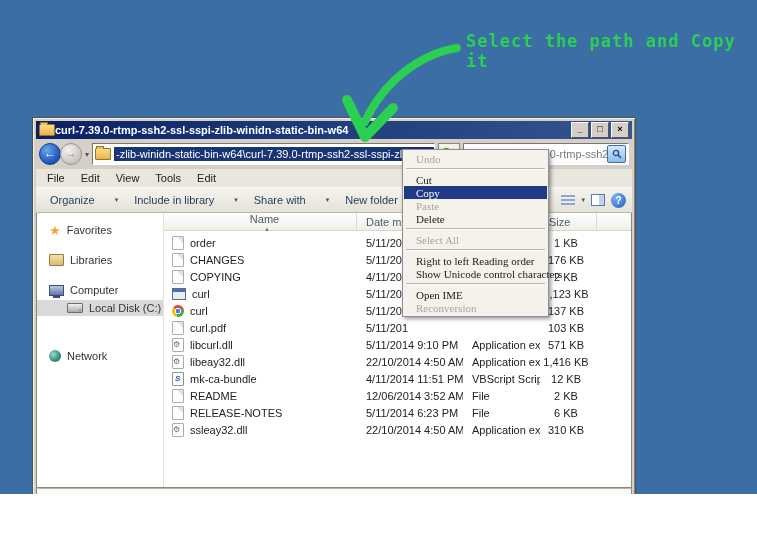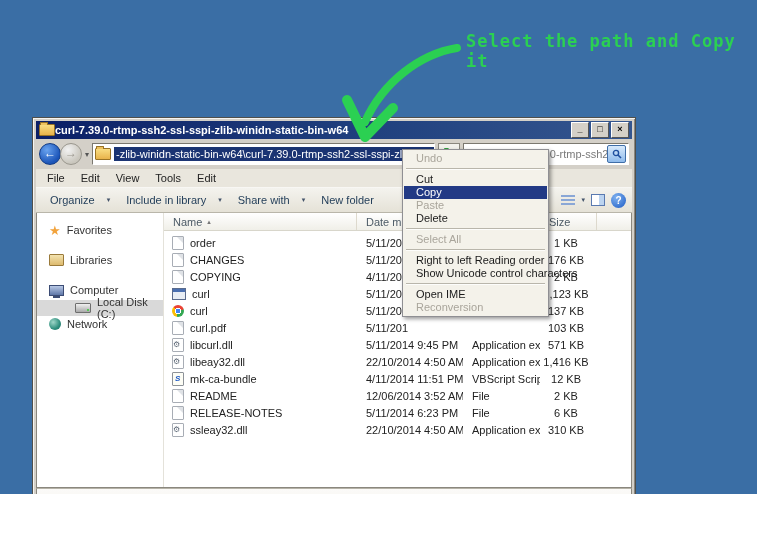--- a/index.html
+++ b/index.html
@@ -36,40 +36,40 @@
               display:flex;align-items:center;padding:0 2px;overflow:hidden;}
   .search-text{flex:1;color:#7a7a7a;font-size:11px;white-space:nowrap;overflow:hidden;}
   .search-btn{width:17px;height:16px;border:1px solid #3f6ea8;border-radius:2px;
               background:linear-gradient(#d8eafc,#8fbbec);display:flex;align-items:center;justify-content:center;}
 
   
   .menubar{height:18px;display:flex;align-items:center;gap:2px;background:#e9e6dd;padding:0 4px;}
   .mb-item{padding:1px 7px;}
   .toolbar{height:24px;display:flex;align-items:center;background:linear-gradient(#f4f3ee,#e5e2d7);
            border-top:1px solid #f8f7f4;border-bottom:1px solid #b9b6aa;padding:0 6px;}
-  .tb-item{display:flex;align-items:center;gap:12px;padding:2px 8px;color:#1f3b57;}
+  .tb-item{display:flex;align-items:center;gap:20px;padding:2px 8px;color:#1f3b57;}
   .chev{font-size:7px;color:#44546a;}
   .tb-right{margin-left:auto;display:flex;align-items:center;gap:6px;}
   .icon-views{width:14px;height:11px;background:repeating-linear-gradient(#8aa7d6 0 2px,transparent 2px 4px);}
   .icon-preview{width:14px;height:12px;border:1px solid #5a7ab0;background:linear-gradient(90deg,#fff 55%,#bcd4f0 55%);box-sizing:border-box;}
   .icon-help{width:15px;height:15px;border-radius:50%;background:radial-gradient(circle at 35% 30%,#7fb2f0,#1d5bc4);
              color:#fff;font-size:10px;font-weight:bold;text-align:center;line-height:15px;}
 
   
   .content{position:relative;height:275px;display:flex;background:#fff;border:1px solid #8a877e;border-top:none;box-sizing:border-box;}
   .sidebar{width:126px;background:#fff;padding-top:9px;box-sizing:border-box;}
   .side-item{display:flex;align-items:center;gap:6px;height:16px;padding-left:12px;margin-bottom:14px;color:#333;}
-  .side-item.sub{margin-top:-12px;padding-left:38px;margin-bottom:0;}
+  .side-item.sub{margin-top:-12px;padding-left:30px;margin-bottom:32px;}
   .side-item.selected{background:#d9d9d9;}
   .vdiv{width:1px;background:#e4e2da;}
   .list{flex:1;display:flex;flex-direction:column;overflow:hidden;}
   .hdr{display:flex;height:17px;background:linear-gradient(#ffffff,#f0efe8);border-bottom:1px solid #d8d6cb;
        color:#4c5a66;align-items:center;}
   .hcell{border-right:1px solid #ddd9cd;height:100%;display:flex;align-items:center;padding-left:9px;box-sizing:border-box;}
-  .col-name{width:193px;}.col-date{width:106px;}.col-type{width:77px;}
+  .col-name{width:193px;flex-direction:column;}.col-date{width:106px;}.col-type{width:77px;}
   .col-size{width:57px;justify-content:flex-start;}
   .col-extra{flex:1;border-right:none;}
   .sort-caret{font-size:7px;color:#777;margin-left:5px;}
   .rows{padding-top:3px;}
   .row{display:flex;align-items:center;height:17px;}
   .cname{width:193px;display:flex;align-items:center;gap:6px;padding-left:8px;box-sizing:border-box;overflow:hidden;}
   .cdate{width:106px;padding-left:9px;box-sizing:border-box;white-space:nowrap;overflow:hidden;}
   .ctype{width:77px;padding-left:9px;box-sizing:border-box;white-space:nowrap;overflow:hidden;}
   .csize{width:57px;text-align:center;padding-right:5px;box-sizing:border-box;white-space:nowrap;}
 
@@ -106,21 +106,21 @@
   .folder-lg::before{width:11px;height:4px;top:-6px;}
 
   
   .details{height:48px;background:linear-gradient(#fbfaf8,#efede6);border:1px solid #8a877e;border-top:1px solid #b6b3a8;
            display:flex;align-items:flex-start;gap:16px;padding:8px 10px;box-sizing:border-box;}
   .details-text{padding-top:3px;color:#333;}
 
   
   .ctx{position:absolute;left:402px;top:149px;width:147px;background:#f4f2ea;border:1px solid #8f8f93;
        box-shadow:2px 2px 4px rgba(0,0,0,.4);padding:2px 1px;z-index:40;box-sizing:border-box;}
-  .ctx-item{display:flex;align-items:flex-start;height:13px;padding:0 6px 0 12px;color:#1a1a1a;}
+  .ctx-item{display:flex;align-items:flex-end;height:13px;padding:0 6px 0 12px;color:#1a1a1a;font-family:Liberation Serif, serif;}
   .ctx-item .lbl{flex:1;white-space:nowrap;}
   .ctx-item.disabled{color:#a9a59b;}
   .ctx-item.hl{background:#223a85;color:#fff;}
   .ctx-sep{height:0;border-top:1px solid #b9b6ab;border-bottom:1px solid #fdfdfb;margin:3px 2px;}
   .sub-arrow{font-size:7px;color:#333;}
 </style>
 </head>
 <body>
 
 <div id="canvas">
@@ -284,21 +284,21 @@
               </span>
               <span class="cdate">5/11/201</span>
               <span class="ctype"></span>
               <span class="csize">103 KB</span>
             </div>
             <div class="row">
               <span class="cname">
                 <span class="fi icon-dll"></span>
                 <span>libcurl.dll</span>
               </span>
-              <span class="cdate">5/11/2014 9:45 PM</span>
+              <span class="cdate">5/11/2014 9:10 PM</span>
               <span class="ctype">Application extension</span>
               <span class="csize">571 KB</span>
             </div>
             <div class="row">
               <span class="cname">
                 <span class="fi icon-dll"></span>
                 <span>libeay32.dll</span>
               </span>
               <span class="cdate">22/10/2014 4:50 AM</span>
               <span class="ctype">Application extension</span>

